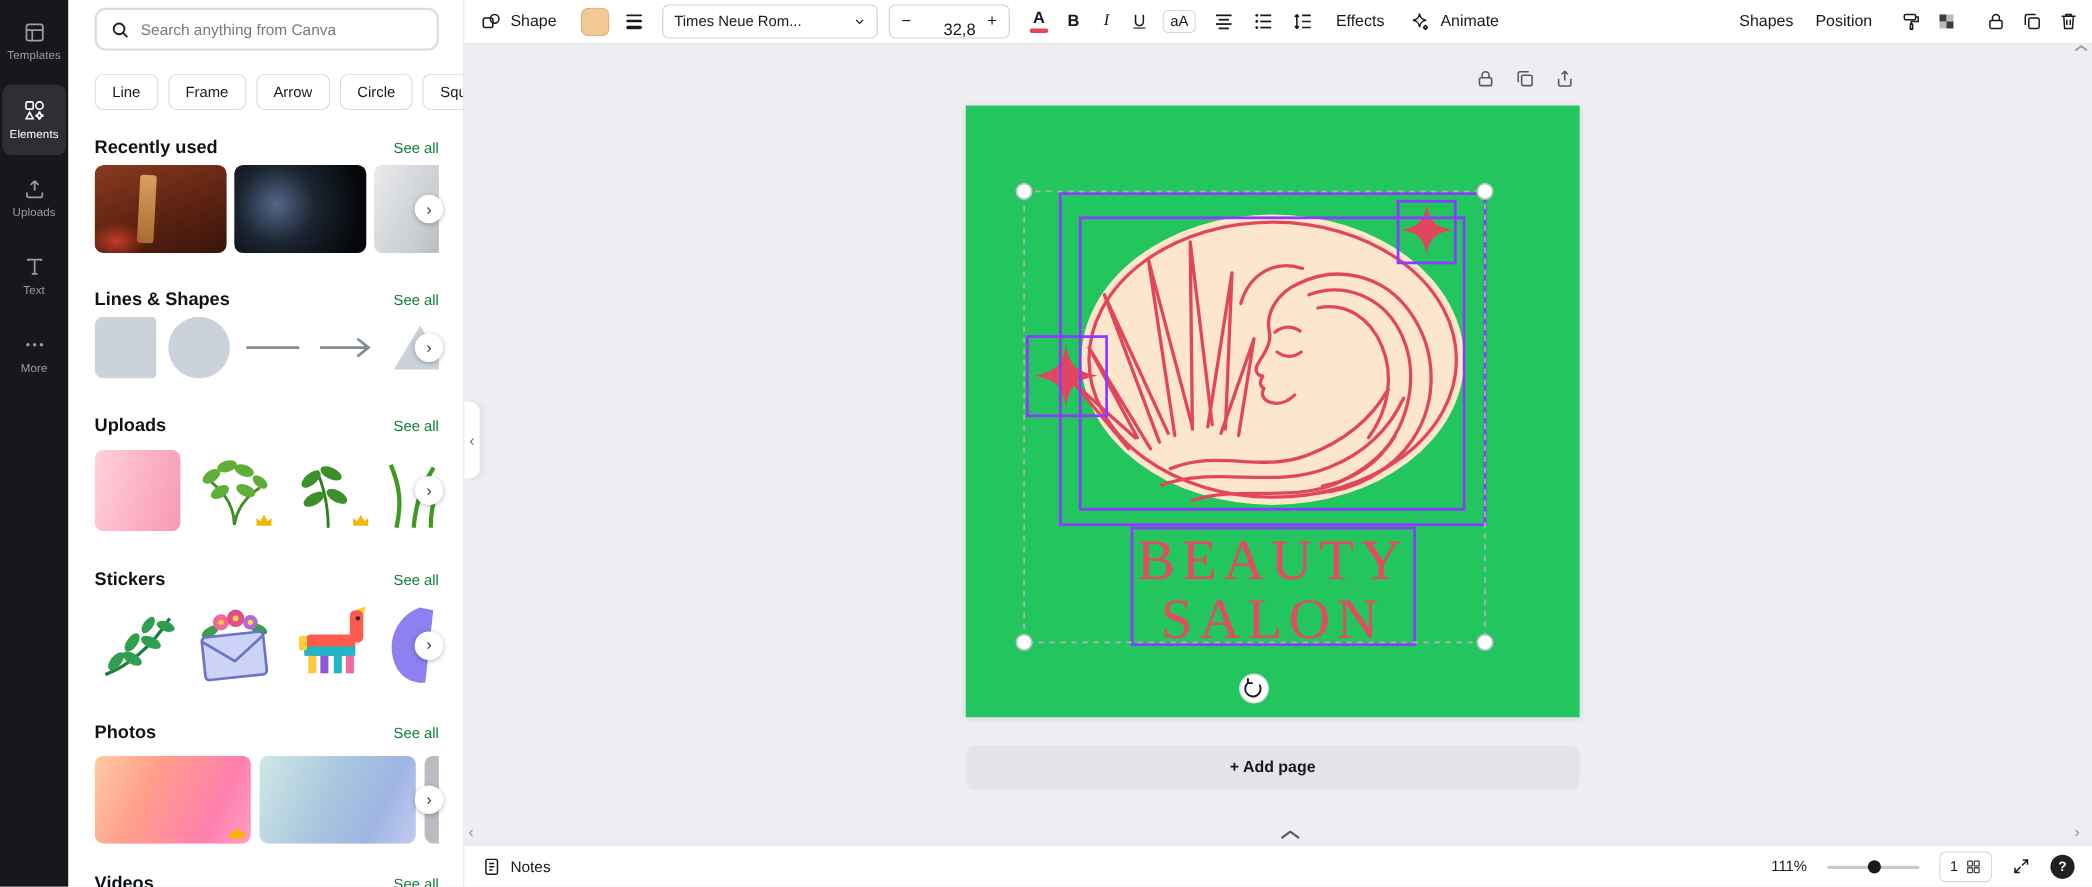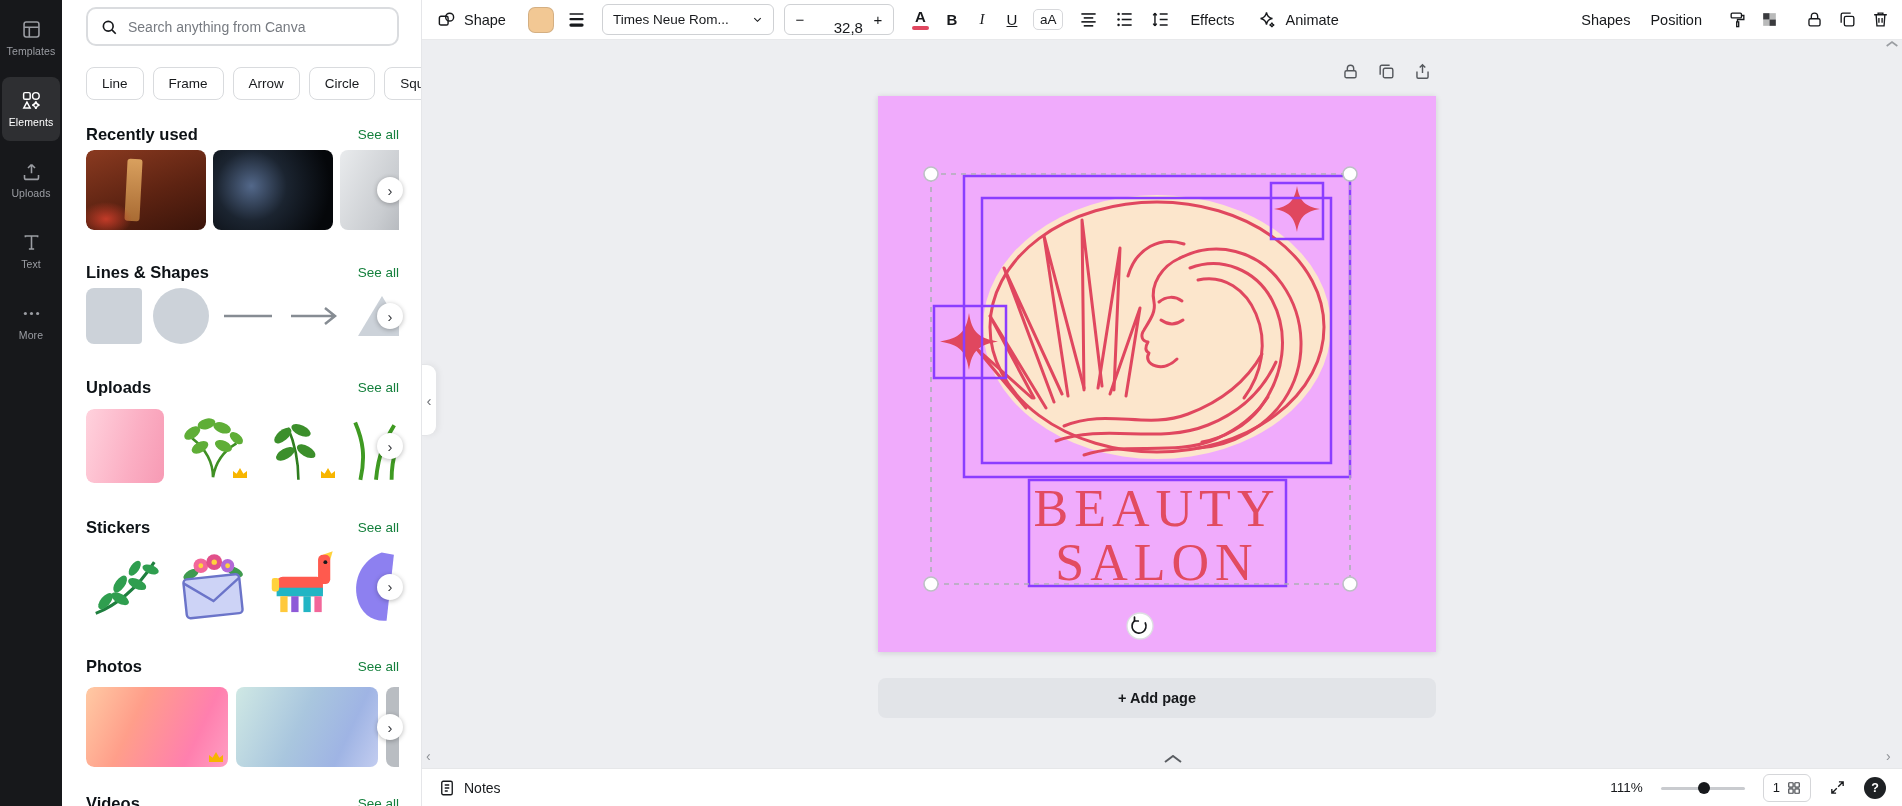--- a/index.html
+++ b/index.html
@@ -57,21 +57,21 @@
   .t-gray  { background:linear-gradient(115deg,#e9ebed 0%,#c9ccd0 45%,#8e9298 100%); }
 
   
   .sh { width:56px; height:56px; margin-right:11px; flex:none; display:flex; align-items:center;
         justify-content:center; cursor:pointer; }
   .sh-square { background:#ccd2d9; border-radius:4px; }
   .sh-circle { background:#ccd2d9; border-radius:50%; }
 
   
   .canvas { position:absolute; left:422px; top:40px; width:1480px; height:728px; background:#edeef1; z-index:10; }
-  .page { position:absolute; left:456px; top:56px; width:558px; height:556px; background:#f0abfc;
+  .page { position:absolute; left:456px; top:56px; width:558px; height:556px; background:#22c55e;
           box-shadow:0 1px 6px rgba(14,19,24,.14); }
   .page-controls { position:absolute; left:919px; top:22px; display:flex; gap:17px; color:#55585d; }
   .page-controls svg { width:19px; height:19px; cursor:pointer; }
   .add-page { position:absolute; left:456px; top:638px; width:558px; height:40px; background:#e2e4e8;
               border-radius:8px; display:flex; align-items:center; justify-content:center;
               font-size:14.5px; font-weight:600; color:#17191c; cursor:pointer; }
   .collapse-tab { position:absolute; left:0; top:324px; width:15px; height:72px; background:#fff;
                   border:1px solid #e4e5e8; border-left:none; border-radius:0 10px 10px 0;
                   box-shadow:2px 0 6px rgba(0,0,0,.05); display:flex; align-items:center; justify-content:center;
                   color:#6f7277; font-size:15px; cursor:pointer; z-index:6; }
@@ -81,21 +81,21 @@
   .vs-arrow { position:absolute; left:1464px; top:0px; color:#9a9da2; cursor:pointer; }
 
   
   .toolbar { position:absolute; left:422px; top:0; width:1480px; height:40px; background:#fff;
              border-bottom:1px solid #e8e9eb; display:flex; align-items:center;
              padding:0 12px 0 15px; z-index:20; }
   .tb { display:flex; align-items:center; justify-content:space-between; cursor:pointer; color:#17191c; flex:none; }
   .tb svg { width:19px; height:19px; }
   .tb-label { font-size:14.5px; font-weight:500; }
   .swatch { width:26px; height:26px; border-radius:7px; border:1px solid rgba(0,0,0,.12); }
-  .font-select { width:172px; height:31px; border:1px solid #cfd1d4; border-radius:6px;
+  .font-select { width:196px; height:31px; border:1px solid #cfd1d4; border-radius:6px;
                  display:flex; align-items:center; padding:0 10px; gap:6px; font-size:13.5px; cursor:pointer; }
   .font-select .fname { flex:1; white-space:nowrap; overflow:hidden; }
   .size-stepper { height:31px; border:1px solid #cfd1d4; border-radius:6px; display:flex; align-items:center; }
   .size-stepper .seg { width:30px; text-align:center; font-size:15px; cursor:pointer; }
   .size-stepper .val { width:48px; text-align:right; font-size:15px; cursor:pointer;margin-top:16px; }
   .colorA { display:flex; flex-direction:column; align-items:center; gap:2px; cursor:pointer; }
   .colorA span { font-size:15px; font-weight:600; line-height:14px; }
   .colorA i { width:17px; height:4px; border-radius:2px; display:block; }
   .fmt { font-size:15px; width:22px; text-align:center; cursor:pointer; }
   .case-btn { border:1px solid #d7d8db; border-radius:5px; padding:2px 6px; font-size:13.5px; cursor:pointer; }

